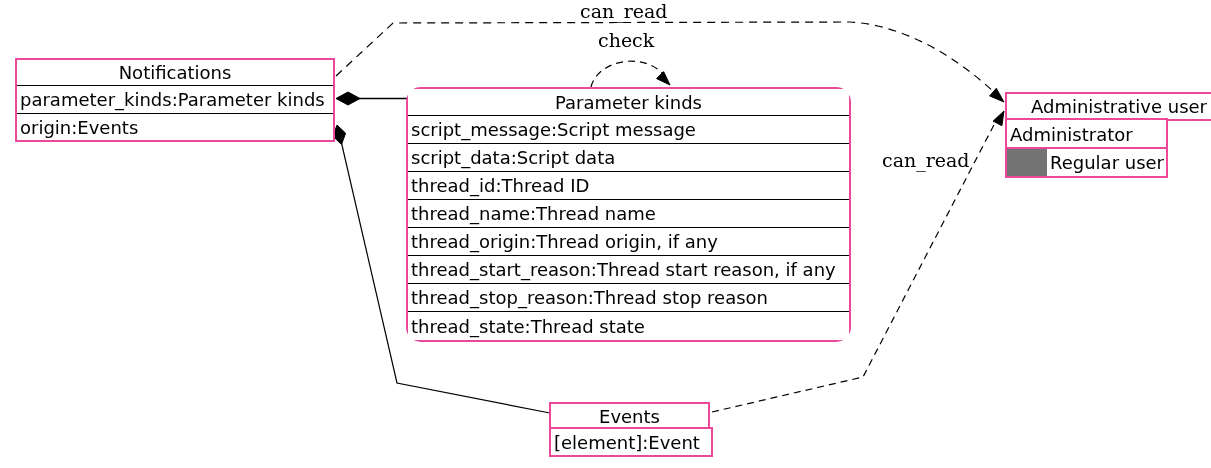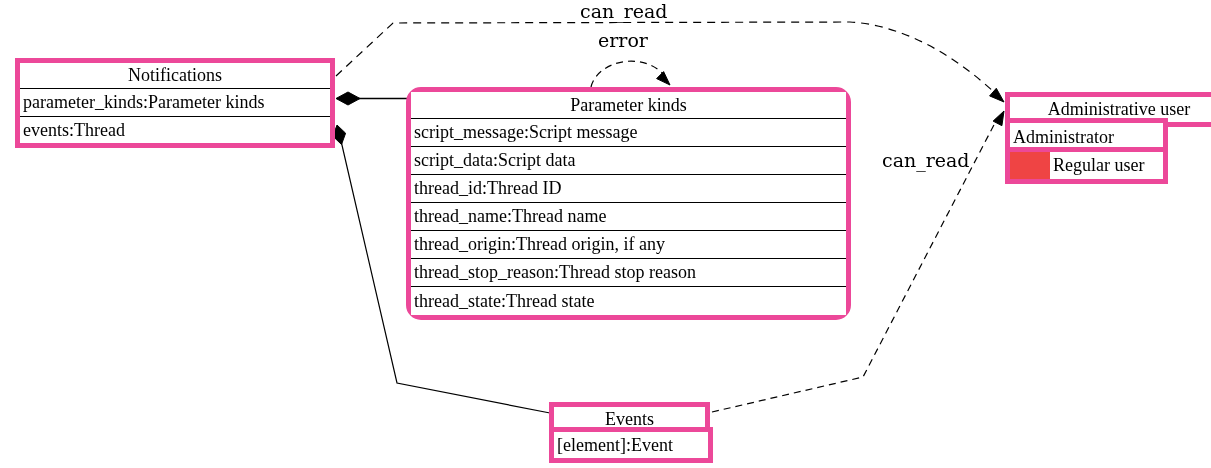--- a/index.html
+++ b/index.html
@@ -19,23 +19,22 @@
   svg.edges {
     position: absolute;
     left: 0;
     top: 0;
     width: 1211px;
     height: 468px;
   }
   .uml-node {
     position: absolute;
     box-sizing: border-box;
-    border: 5px solid #ec4899;
-    background: #ef4444;
-    font-family: Liberation Serif, serif;
+    border: 2px solid #ec4899;
+    background: #737373;
   }
   .uml-row {
     box-sizing: border-box;
     border-bottom: 1px solid #000000;
     display: flex;
     align-items: center;
     padding: 0 3px;
     font-size: 18px;
     white-space: nowrap;
     overflow: hidden;
@@ -71,30 +70,31 @@
     <line x1="358" y1="98.5" x2="407" y2="98.5" stroke="#000000" stroke-width="1.5"></line>
     <polygon points="336,98.5 348,92 360,98.5 348,105" fill="#000000" stroke="#000000"></polygon>
 
     <path d="M341.5,143 L397,383 L550,413" fill="none" stroke="#000000" stroke-width="1.2"></path>
     <polygon points="337,125 345.6,133.2 341.5,144.5 332.9,136.2" fill="#000000" stroke="#000000"></polygon>
   </svg>
 
   <div class="uml-node" style="left:15px; top:58px; width:320px;">
     <div class="uml-row uml-title" style="height:26px">Notifications</div>
     <div class="uml-row" style="height:28px">parameter_kinds:Parameter kinds</div>
-    <div class="uml-row" style="height:26px">events:Thread</div>
+    <div class="uml-row" style="height:26px">origin:Events</div>
   </div>
 
   <div class="uml-node" style="left:406px; top:87px; width:445px;border-radius:15px;">
     <div class="uml-row uml-title" style="height:27px">Parameter kinds</div>
     <div class="uml-row" style="height:28px">script_message:Script message</div>
     <div class="uml-row" style="height:28px">script_data:Script data</div>
     <div class="uml-row" style="height:28px">thread_id:Thread ID</div>
     <div class="uml-row" style="height:28px">thread_name:Thread name</div>
     <div class="uml-row" style="height:28px">thread_origin:Thread origin, if any</div>
+    <div class="uml-row" style="height:28px">thread_start_reason:Thread start reason, if any</div>
     <div class="uml-row" style="height:28px">thread_stop_reason:Thread stop reason</div>
     <div class="uml-row" style="height:28px">thread_state:Thread state</div>
   </div>
 
   <div class="uml-node" style="left:1005px; top:92px; width:228px;">
     <div class="uml-row uml-title" style="height:25px">Administrative user</div>
   </div>
   <div class="uml-node" style="left:1005px; top:118px; width:163px;">
     <div class="uml-row" style="height:28px">Administrator</div>
   </div>
@@ -103,16 +103,16 @@
   </div>
 
   <div class="uml-node" style="left:549px; top:402px; width:161px;">
     <div class="uml-row uml-title" style="height:24px">Events</div>
   </div>
   <div class="uml-node" style="left:549px; top:427px; width:164px;">
     <div class="uml-row" style="height:26px">[element]:Event</div>
   </div>
 
   <div class="edge-label" style="left:580px; top:2px; width:96px;">can_read</div>
-  <div class="edge-label" style="left:598px; top:31px; width:62px;">error</div>
+  <div class="edge-label" style="left:598px; top:31px; width:62px;">check</div>
   <div class="edge-label" style="left:882px; top:151px; width:84px;">can_read</div>
 
 </div>
 
 </body></html>

